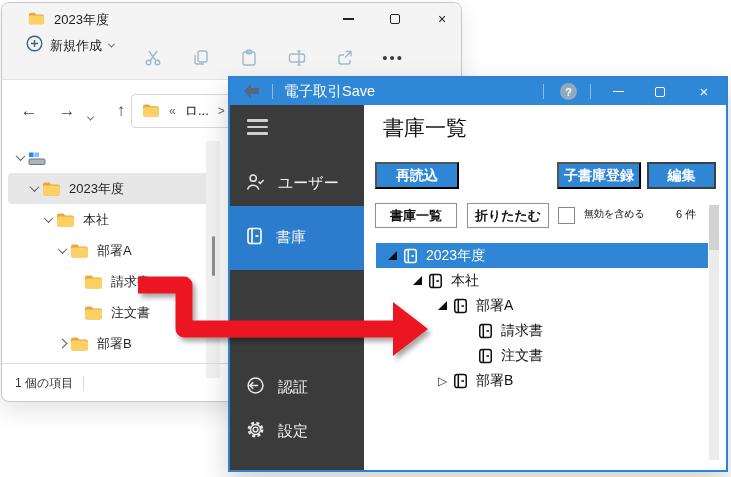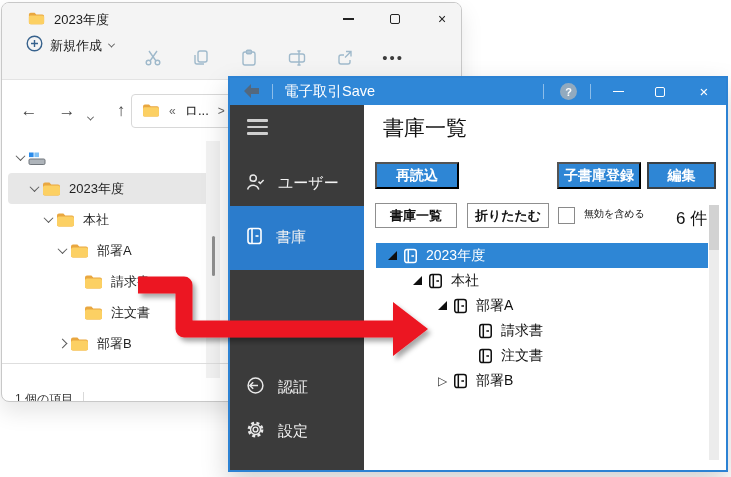--- a/index.html
+++ b/index.html
@@ -51,21 +51,21 @@
   .exp-box { width:16px; display:flex; align-items:center; justify-content:center; flex:none; }
   .ex-row .icon-box { width:20px; margin-right:7px; flex:none; display:flex; align-items:center; }
   .ex-row .lbl { font-size:13px; color:#1f1f1f; white-space:nowrap; }
   .pl0{padding-left:4px;} .pl1{padding-left:18px;} .pl2{padding-left:32px;}
   .pl3{padding-left:46px;} .pl4{padding-left:60px;}
 
   .ex-scroll { position:absolute; left:204px; top:138px; width:14px; height:237px; background:#f2f2f2; }
   .ex-thumb { position:absolute; left:6px; top:95px; width:3px; height:40px; background:#8f8f8f; border-radius:2px; }
   .ex-statline { position:absolute; left:0; right:0; top:360px; height:1px; background:#dedede; }
   .ex-status { position:absolute; left:13px; top:372px; font-size:12px; color:#333;
-               display:flex; align-items:center; gap:10px;margin-top:16px; }
+               display:flex; align-items:center; gap:10px; }
   .status-div { width:1px; height:15px; background:#d9d9d9; }
 
   
   .win-app { position:absolute; left:228px; top:76px; width:500px; height:396px;
              background:#fff; border:2px solid #2c82d3; z-index:2;
              box-shadow:0 12px 26px rgba(0,0,0,.18); }
   .app-titlebar { position:absolute; left:0; top:0; right:0; height:27px; background:#2f87d7; }
   .app-back { position:absolute; left:12px; top:5px; }
   .tb-sep { position:absolute; top:6px; width:1px; height:15px; background:rgba(255,255,255,.45); }
   .sep1 { left:42px; } .sep2 { left:313px; } .sep3 { left:360px; }
@@ -96,21 +96,21 @@
               color:#fff; font-size:14px; font-weight:bold; display:flex;
               align-items:center; justify-content:center; }
   .bb0{left:11px;} .bb1{left:103px;} .bb2{left:193px; width:84px;} .bb3{left:283px; width:69px; border:2px solid #3a4045;}
   .white-btn { position:absolute; top:98px; height:25px; width:82px; background:#fff;
                border:1px solid #8f8f8f; color:#111; font-size:13px; font-weight:600;
                display:flex; align-items:center; justify-content:center; }
   .wb0{left:11px;} .wb1{left:103px;}
   .checkbox { position:absolute; left:194px; top:102px; width:17px; height:17px;
               background:#fff; border:1px solid #8a8a8a; }
   .chk-label { position:absolute; left:220px; top:102px; font-size:10px; color:#111; }
-  .count { position:absolute; left:312px; top:102px; font-size:17px; color:#111; }
+  .count { position:absolute; left:312px; top:102px; font-size:11px; color:#111; }
 
   .app-tree { position:absolute; left:12px; top:138px; width:332px; }
   .app-row { height:25px; display:flex; align-items:center; }
   .app-row.sel { background:#2e86d5; }
   .app-row.sel .lbl { color:#fff; }
   .app-row.sel .book { color:#fff; }
   .app-exp { width:17px; flex:none; display:flex; align-items:center; justify-content:center; }
   .tri-exp { width:0; height:0; border-bottom:9px solid #0f0f0f; border-left:9px solid transparent; }
   .tri-col { font-size:12px; color:#333; line-height:1; }
   .app-row .icon-box { width:16px; margin:0 7px 0 2px; flex:none; display:flex; align-items:center; }

